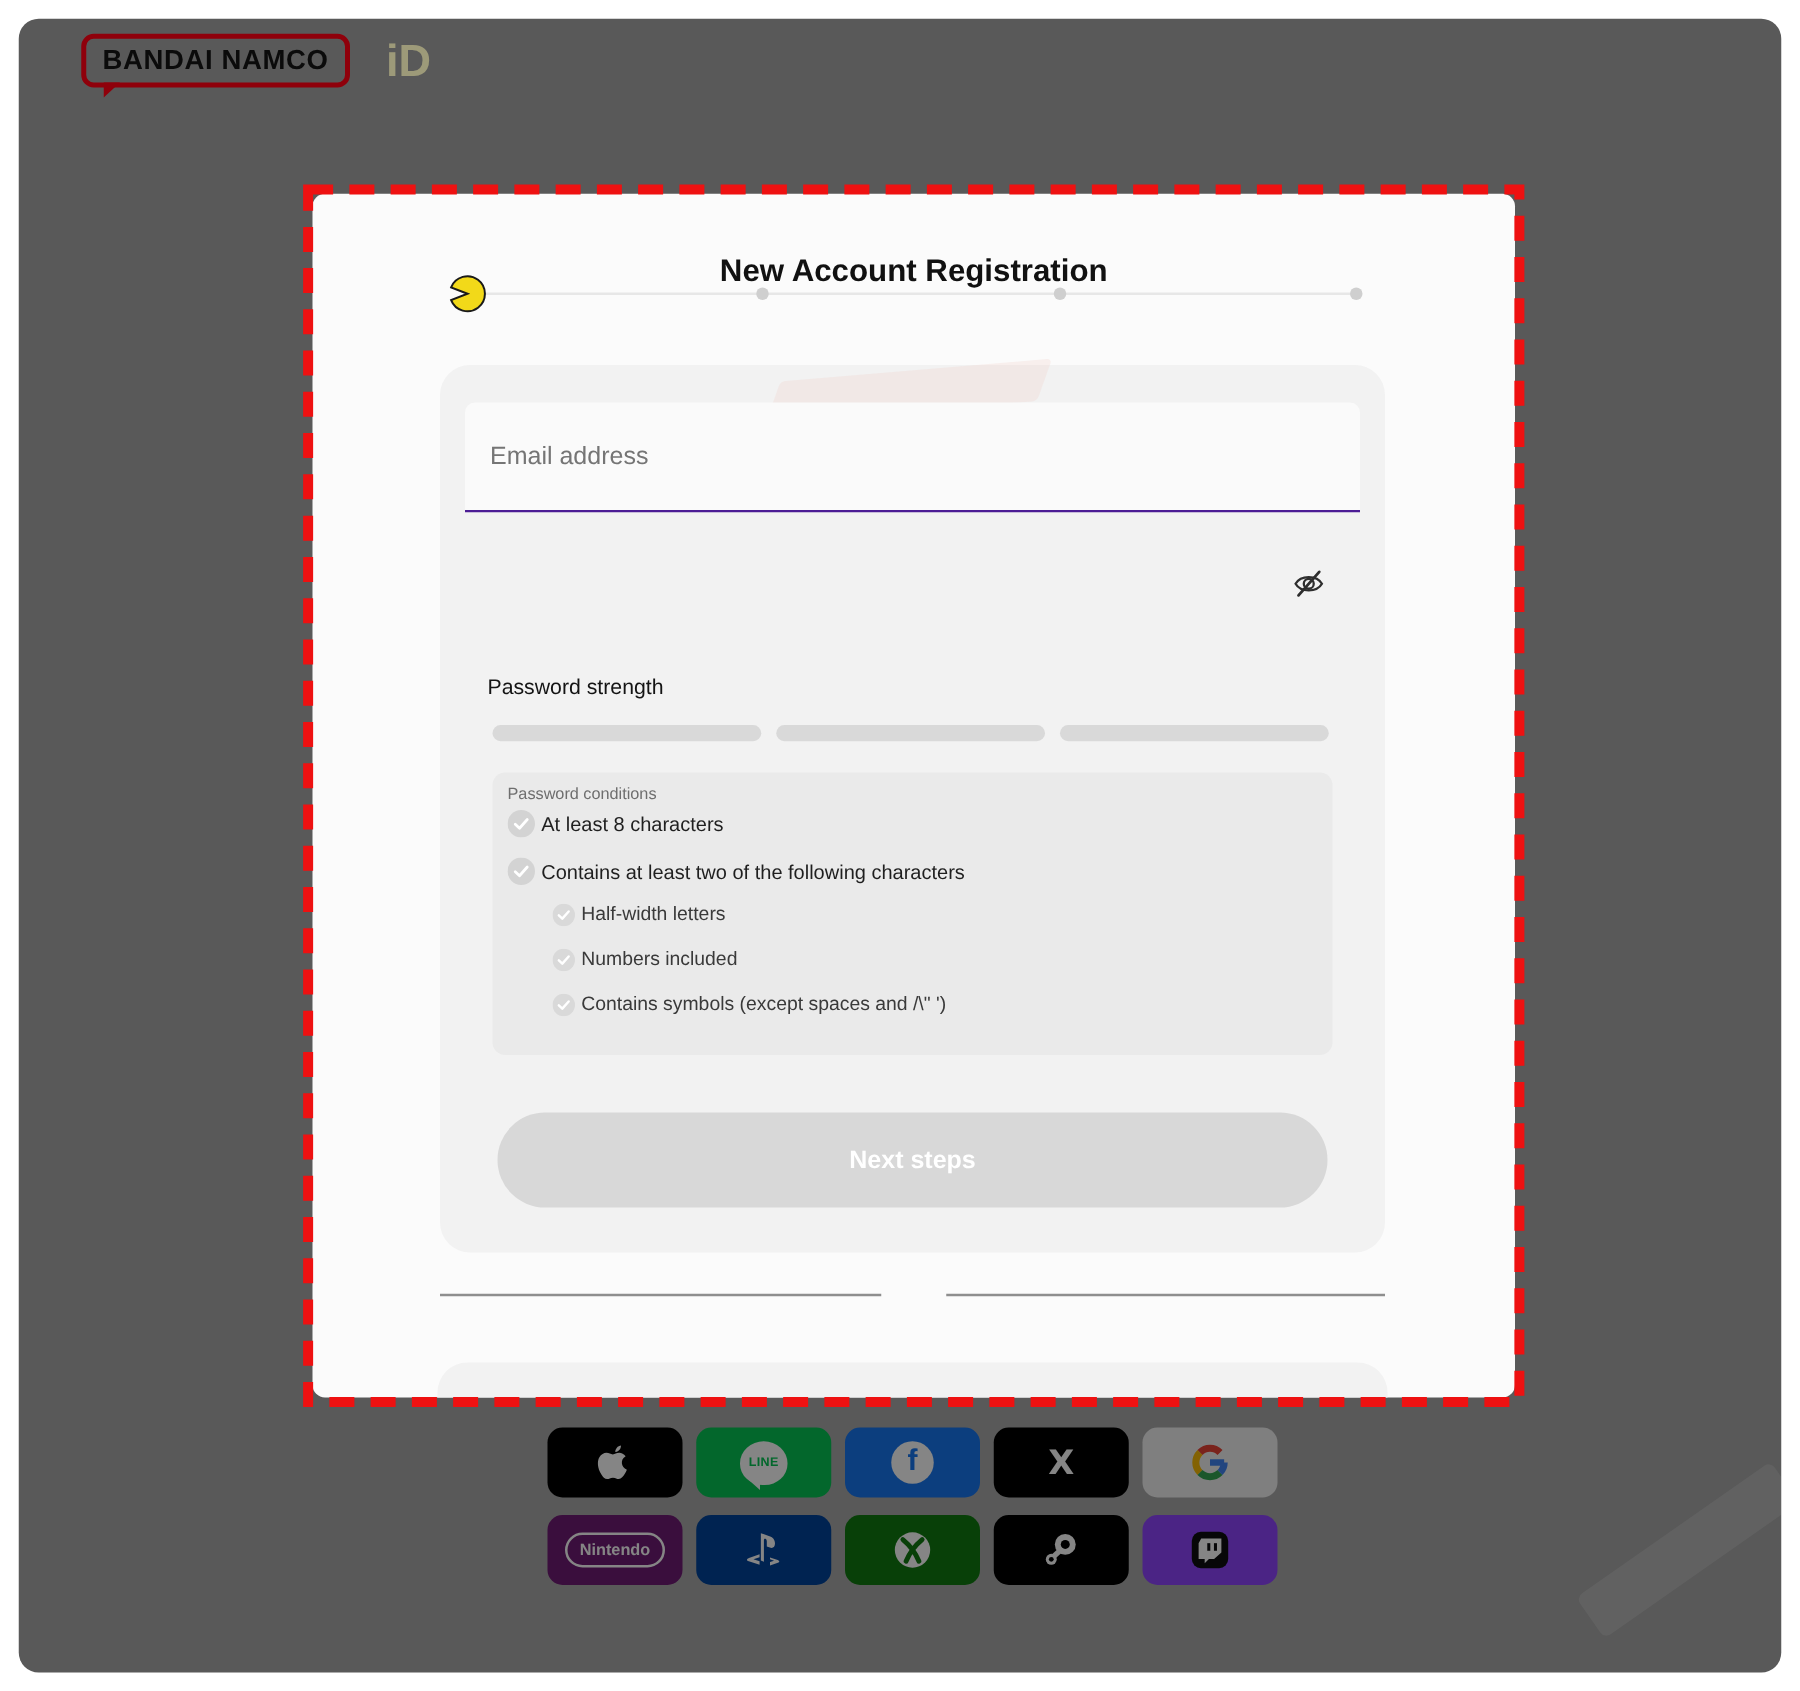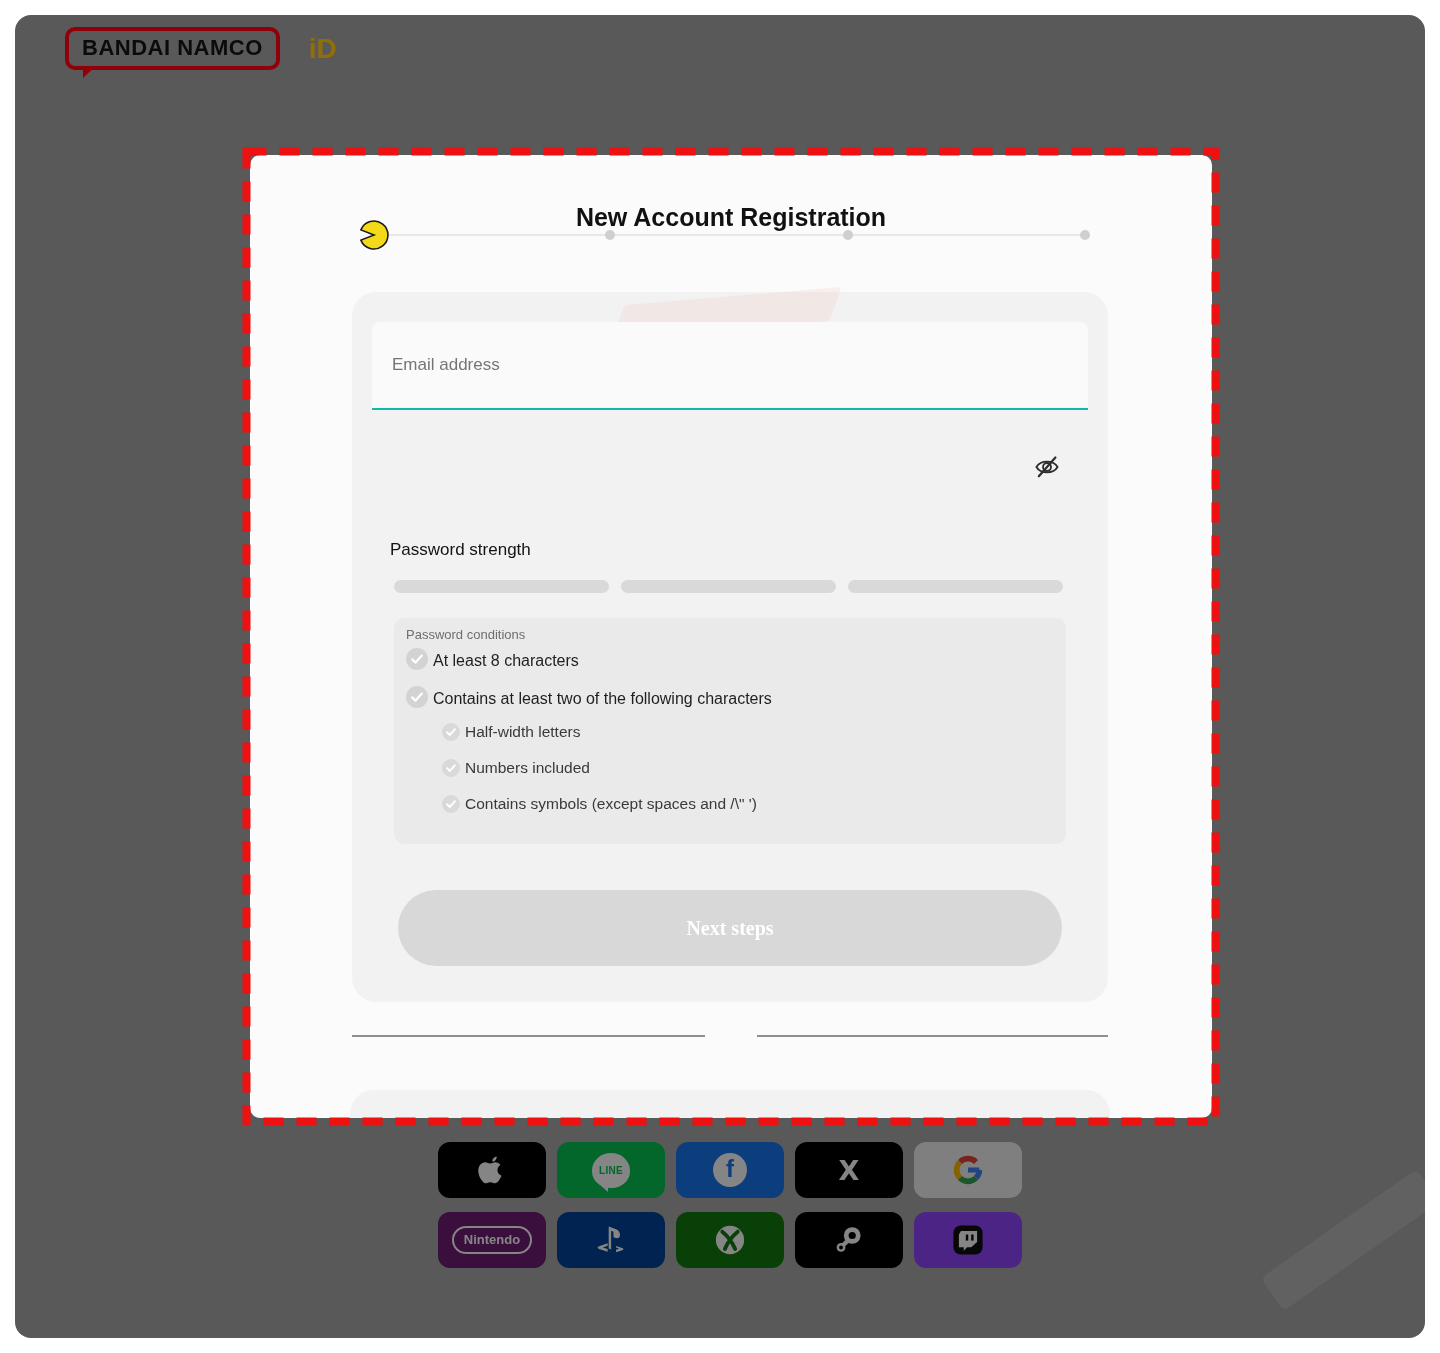--- a/index.html
+++ b/index.html
@@ -8,21 +8,21 @@
               background:#595959; border-radius:16px; overflow:hidden; }
 
   
   .logo-wrap { position:absolute; left:50px; top:12px; display:flex; align-items:center; gap:29px;
                filter:brightness(0.62); }
   .logo-bubble { position:relative; border:4px solid #e60012; border-radius:10px; background:transparent;
                  padding:4px 13px 5px 13px; }
   .logo-bubble::after { content:""; position:absolute; left:14px; bottom:-12px; width:0; height:0;
                  border-left:13px solid #e60012; border-bottom:12px solid transparent; }
   .logo-brand { font-size:22px; font-weight:700; letter-spacing:0.5px; color:#111; white-space:nowrap; }
-  .logo-id { font-size:28px; font-weight:600; color:#eab308; line-height:1;text-align:center; }
+  .logo-id { font-size:36px; font-weight:600; color:#fef9c3; line-height:1;text-align:center; }
 
   
   .region { position:absolute; left:235px; top:140px; width:962px; height:963px;
             background:#fbfbfb; border-radius:10px; overflow:hidden; }
   .dashed-overlay { position:absolute; left:227px; top:132px; width:978px; height:979px; pointer-events:none; }
 
   .page-title { position:absolute; top:12px; left:0; width:100%; text-align:center;
                 font-size:25px; font-weight:700; color:#111;margin-top:36px; }
 
   
@@ -31,22 +31,22 @@
   .progress-dot { position:absolute; width:10px; height:10px; border-radius:50%; background:#cfcfcf; top:75px; }
   .dot-1 { left:355px; } .dot-2 { left:593px; } .dot-3 { left:830px; }
 
   
   .panel { position:absolute; left:102px; top:137px; width:756px; height:710px;
            background:#f2f2f2; border-radius:24px; }
   .watermark { position:absolute; left:270px; top:4px; width:210px; height:34px;
                background:rgba(238,190,178,0.18); transform:skewX(-24deg) rotate(-5deg); border-radius:4px; }
 
   .text-field { position:absolute; left:20px; width:716px; height:88px; background:#fafafa;
-                border:none; border-bottom:2px solid #14b8a6; border-radius:8px 8px 0 0;
-                padding:0 60px 0 20px; font-size:17px; color:#333; font-family:"Liberation Sans", sans-serif; outline:none; }
+                border:none; border-bottom:2px solid #4c1d95; border-radius:8px 8px 0 0;
+                padding:0 60px 0 20px; font-size:20px; color:#333; font-family:"Liberation Sans", sans-serif; outline:none; }
   .text-field::placeholder { color:#757575; opacity:1; }
   .field-email { top:30px; }
   .field-password { top:130px; }
   .eye-btn { position:absolute; left:678px; top:158px; width:34px; height:34px; background:transparent;
              border:none; cursor:pointer; display:flex; align-items:center; justify-content:center; }
 
   .strength-label { position:absolute; left:38px; top:248px; font-size:17px; font-weight:400; color:#141414; }
   .strength-bar { position:absolute; top:288px; width:215px; height:13px; border-radius:7px; background:#d9d9d9; }
   .sb-1 { left:42px; } .sb-2 { left:269px; } .sb-3 { left:496px; }
 
@@ -55,21 +55,21 @@
   .cond-label { position:absolute; left:12px; top:9px; font-size:13px; color:#6e6e6e; }
   .cond-row { position:absolute; display:flex; align-items:flex-end; gap:5px; }
   .cond-text { font-size:16px; color:#1f1f1f; }
   .sub-text  { font-size:15.5px; color:#3a3a3a; }
   .r1 { left:12px; top:30px; } .r2 { left:12px; top:68px; }
   .r3 { left:48px; top:105px; } .r4 { left:48px; top:141px; } .r5 { left:48px; top:177px; }
   .check-big { width:22px; height:22px; } .check-sm { width:18px; height:18px; }
 
   .next-btn { position:absolute; left:46px; top:598px; width:664px; height:76px; border:none;
               border-radius:38px; background:#d8d8d8; color:#ffffff; font-size:20px; font-weight:700;
-              font-family:Liberation Serif, serif; cursor:default; }
+              font-family:Liberation Sans, sans-serif; cursor:default; }
 
   
   .or-line { position:absolute; top:880px; height:2px; background:#8e8e8e; }
   .or-left  { left:102px; width:353px; }
   .or-right { left:507px; width:351px; }
   .or-text { position:absolute; top:869px; left:0; width:100%; text-align:center;
              font-size:18px; color:#9a9ea6; }
 
   
   .social-panel-top { position:absolute; left:100px; top:935px; width:760px; height:120px;

